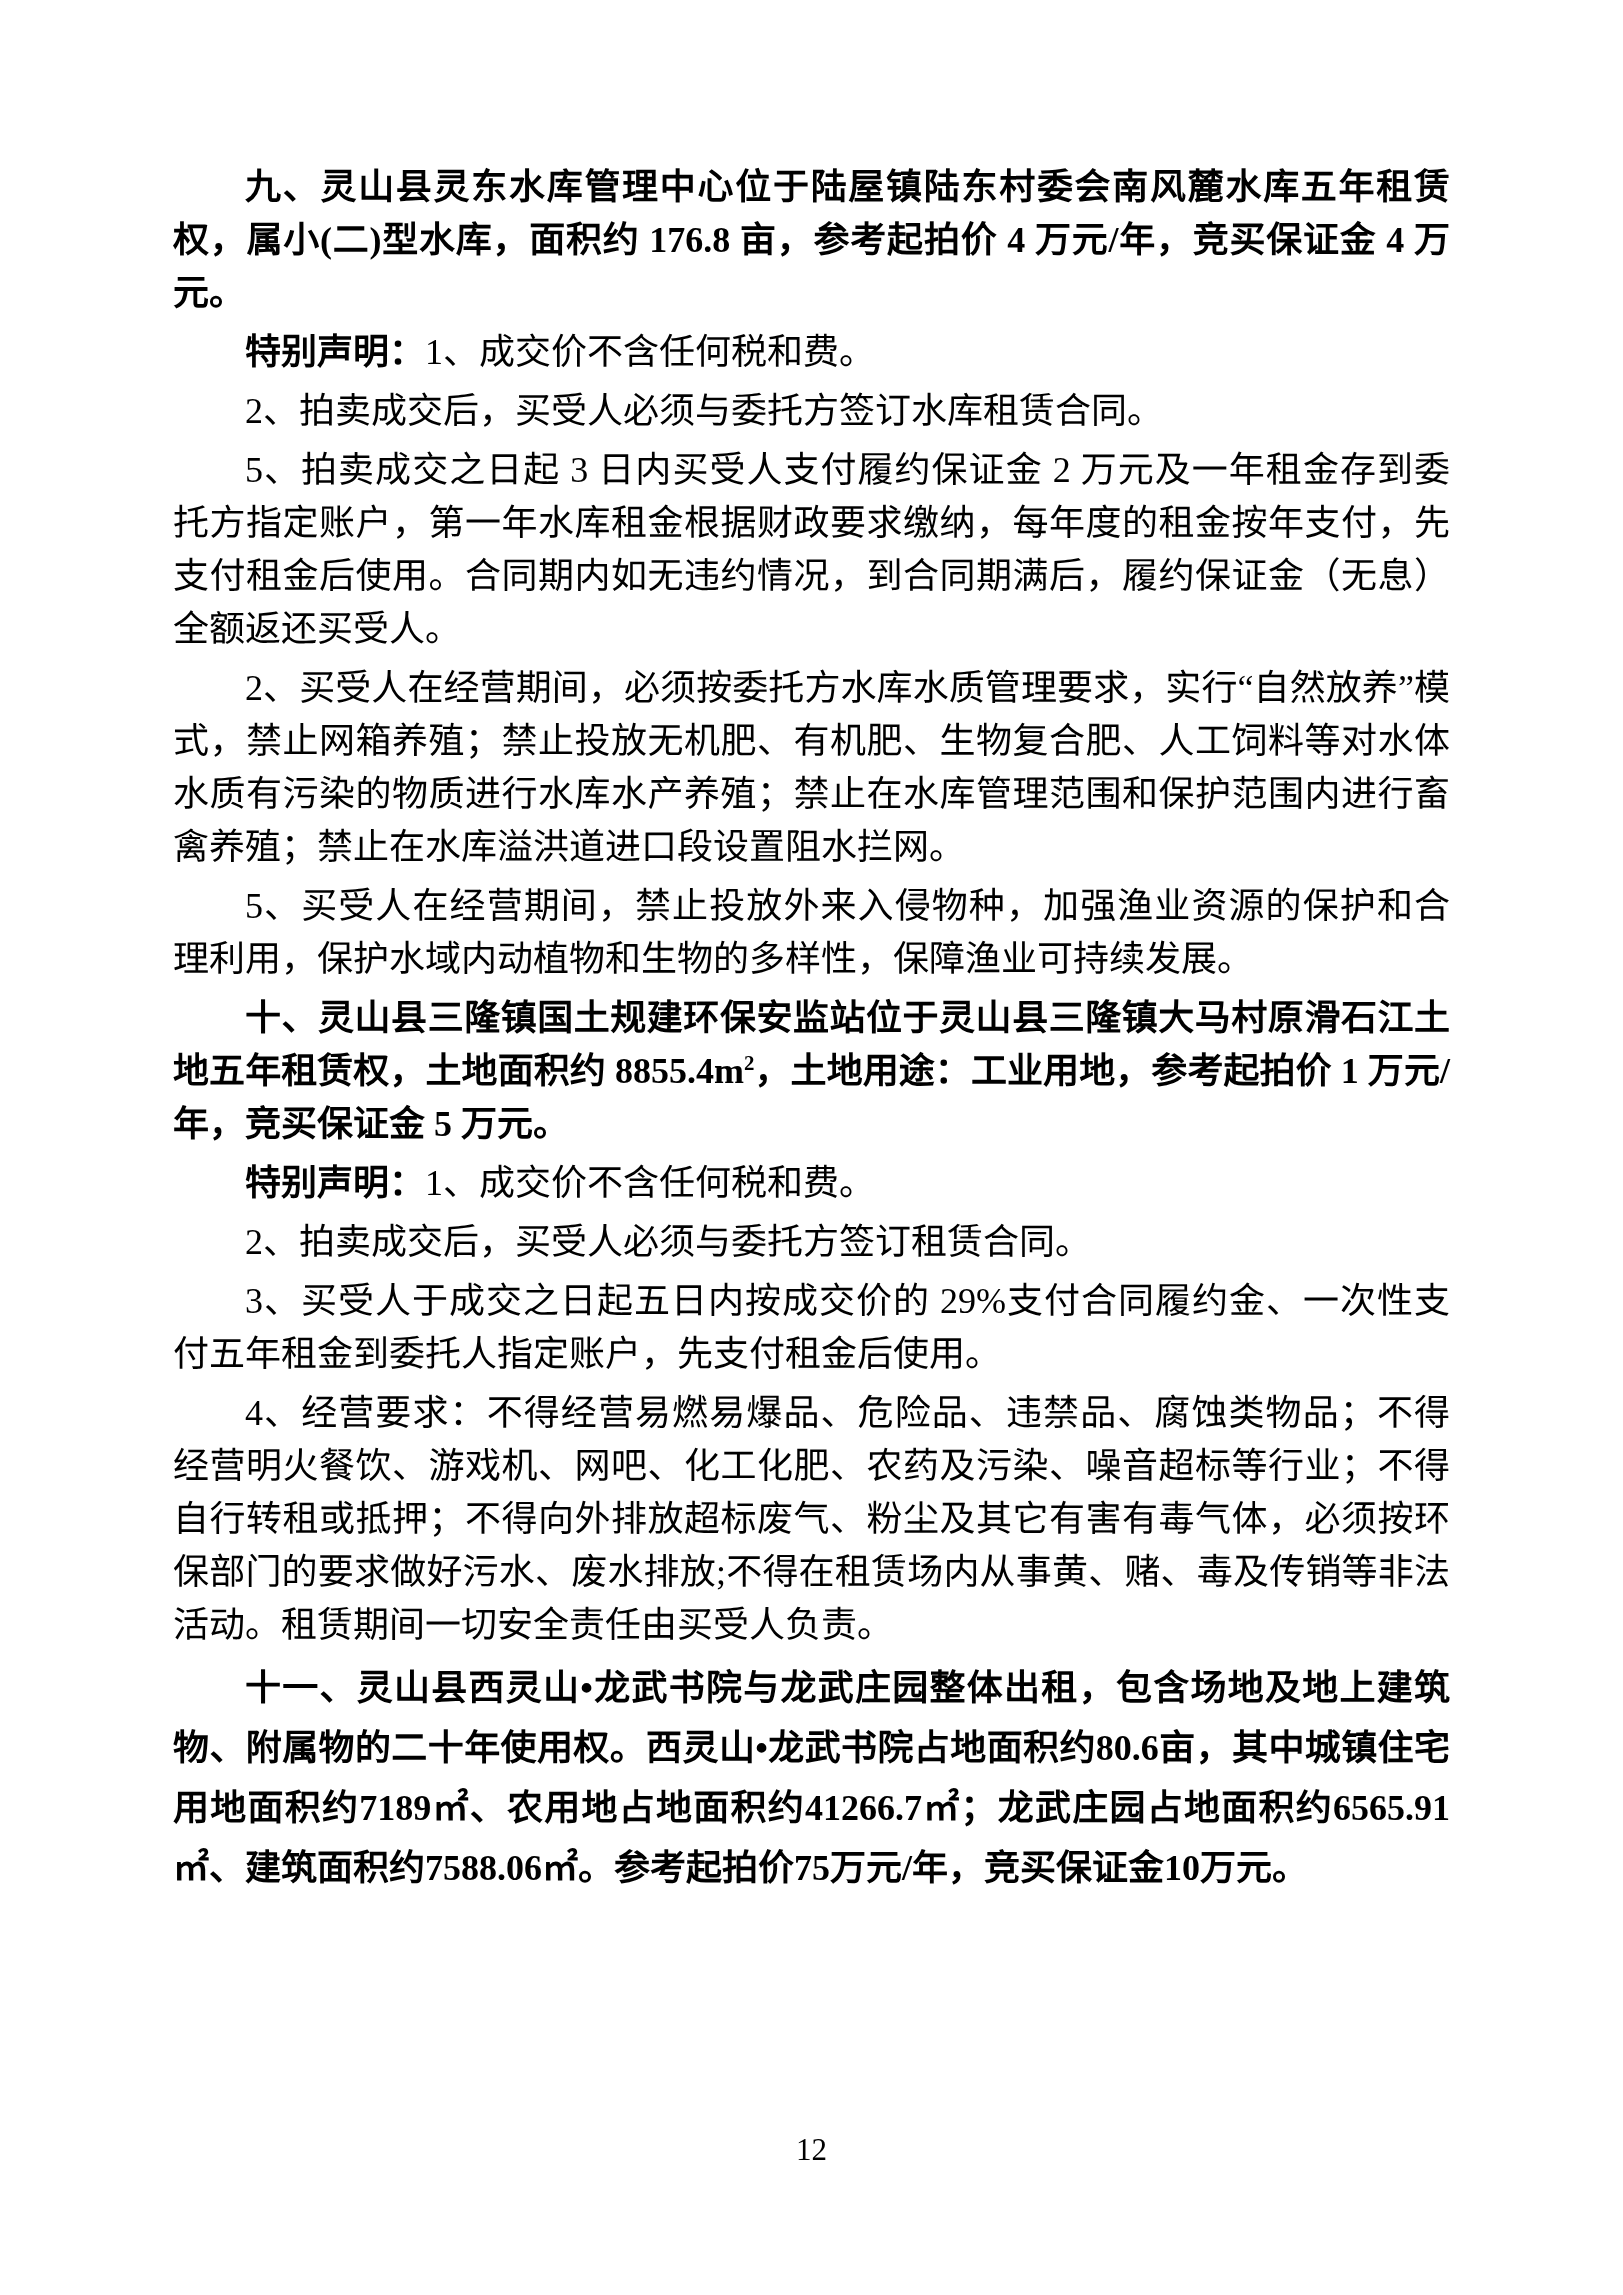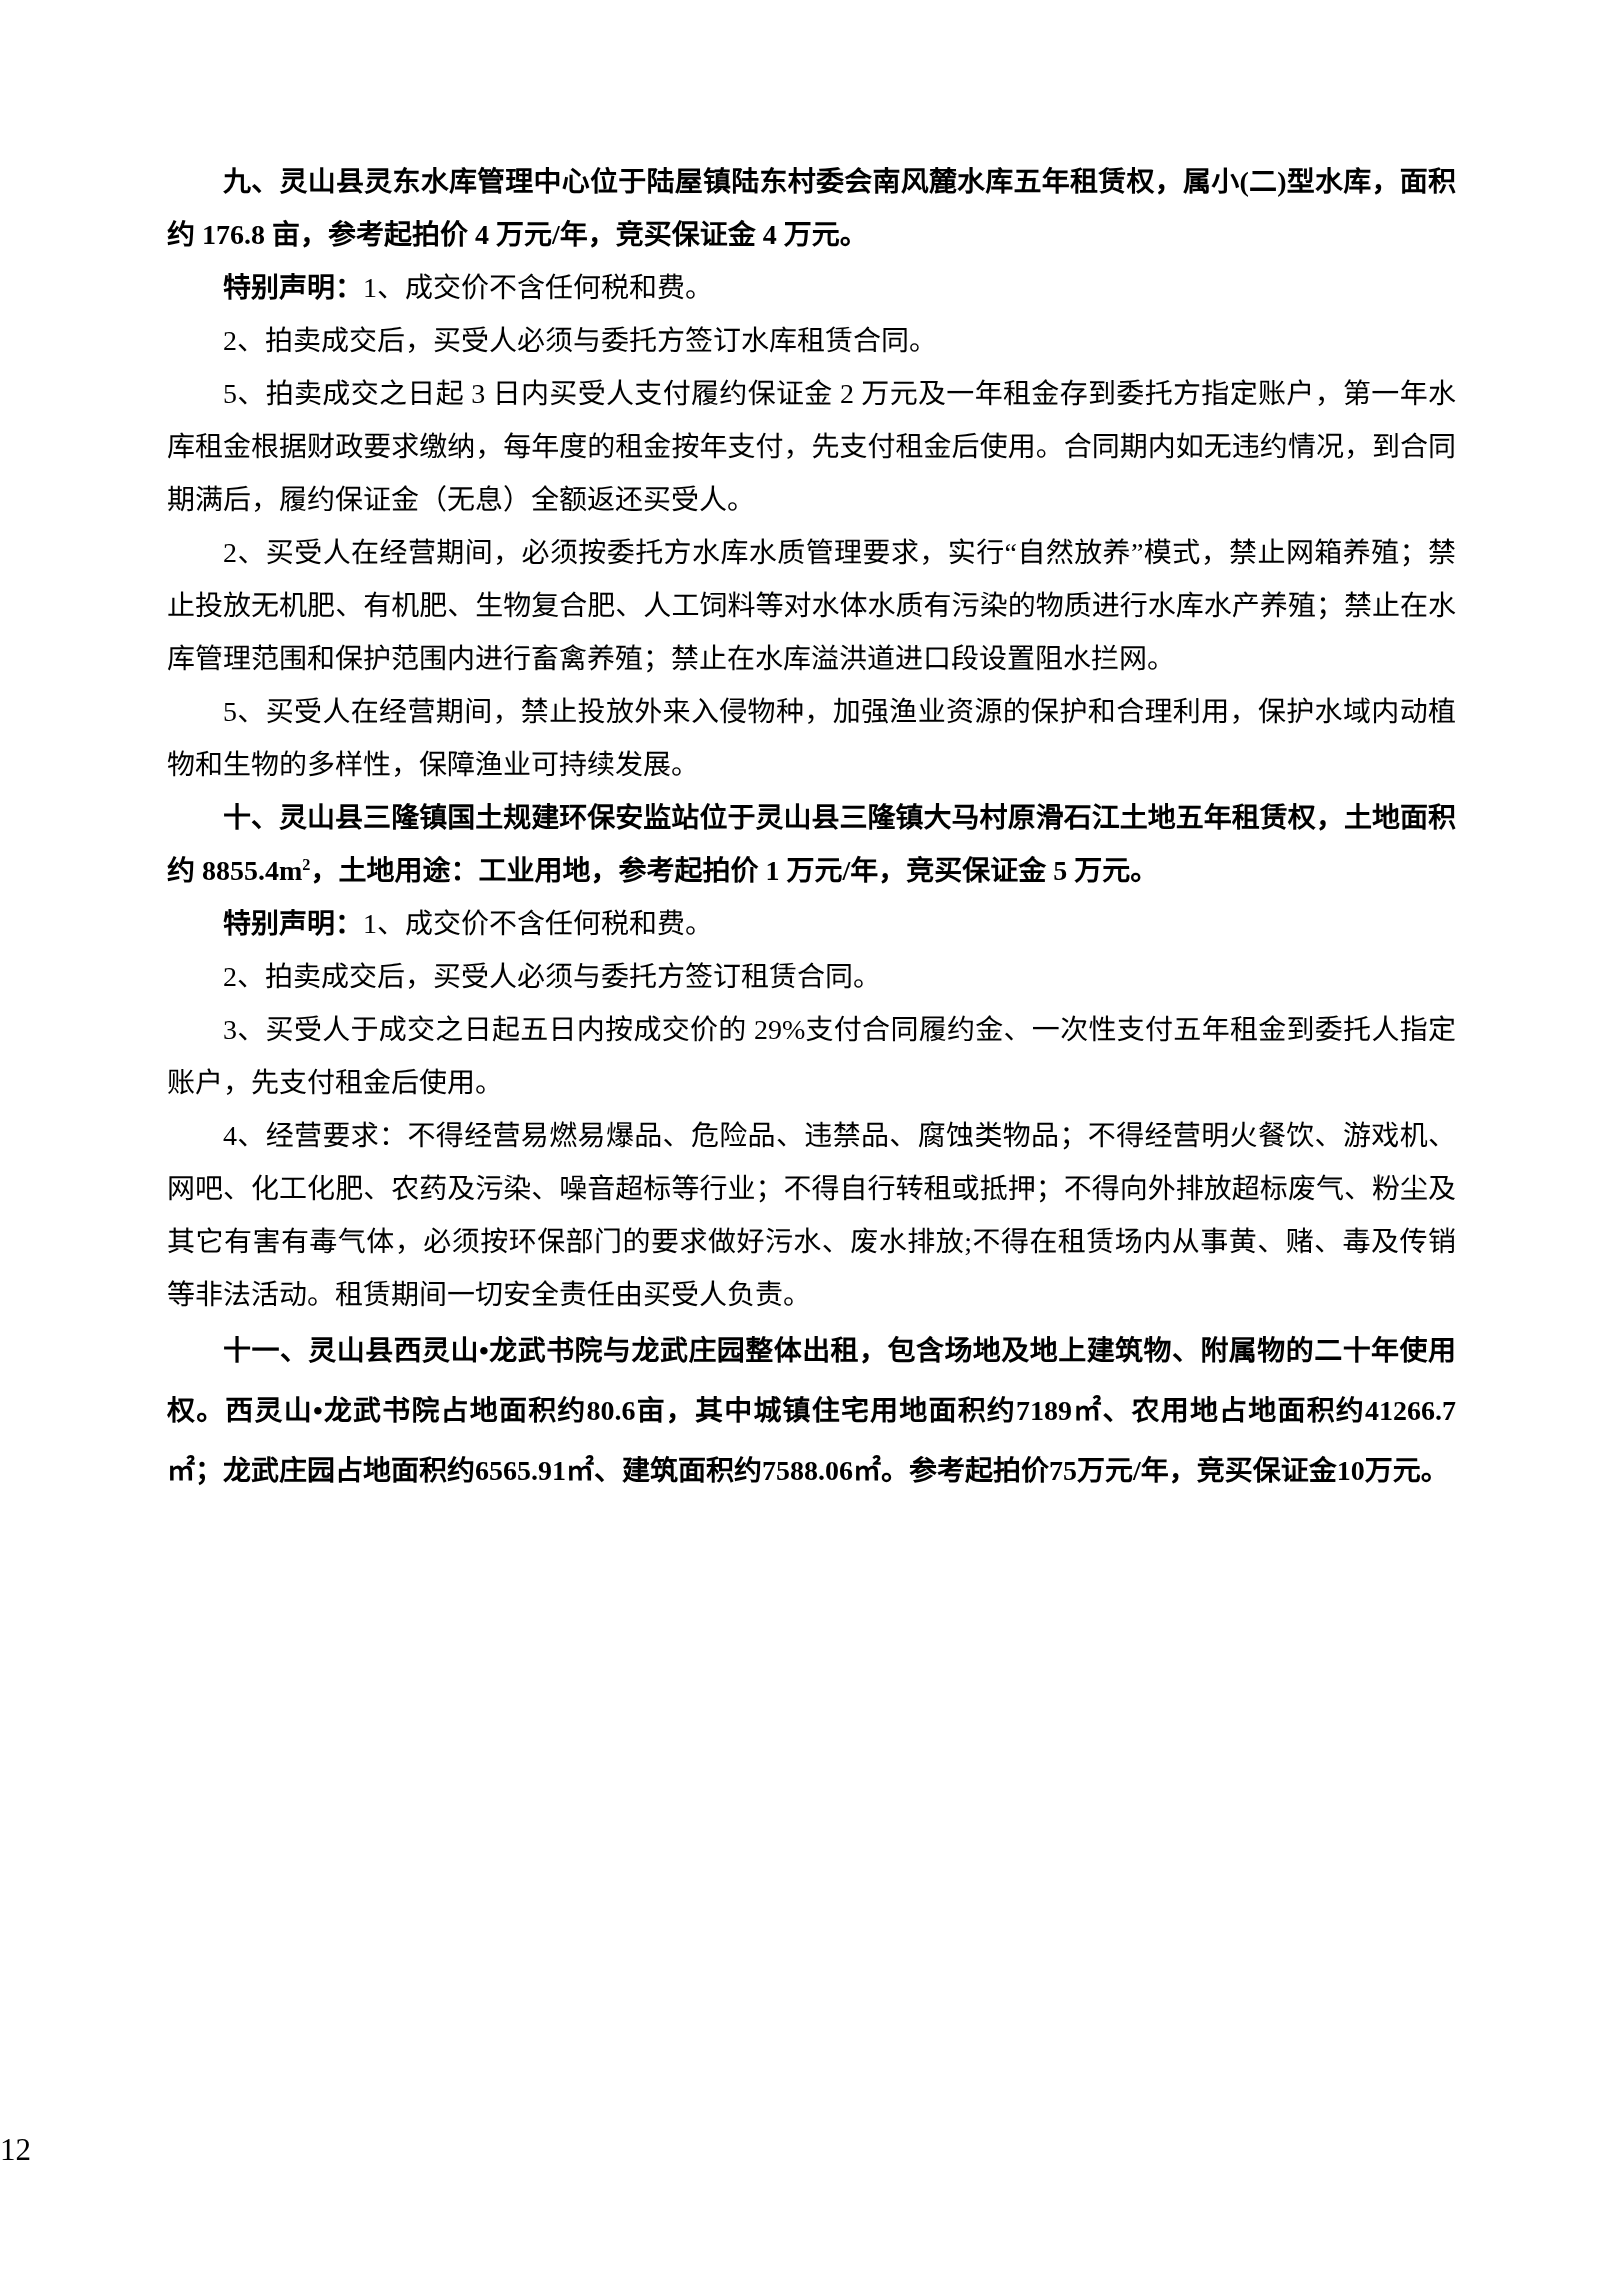--- a/index.html
+++ b/index.html
@@ -17,23 +17,23 @@
     font-family: "Liberation Serif", "DejaVu Serif", serif;
     overflow: hidden;
   }
   .content {
     position: absolute;
     left: 167px;
     top: 155px;
     width: 1289px;
   }
   .para {
-    margin: 0;
+    margin: 6px;
     padding: 0;
-    font-size: 28px;
+    font-size: 36px;
     line-height: 53px;
     font-weight: normal;
     text-align: justify;
     text-justify: inter-character;
     text-indent: 2em;
     word-break: break-all;
   }
   .bold {
     font-weight: 700;
   }
@@ -44,21 +44,21 @@
   sup.sq {
     font-size: 0.58em;
     line-height: 0;
     vertical-align: super;
   }
   .page-number {
     position: absolute;
     top: 2131px;
     left: 0;
     width: 100%;
-    text-align: left;
+    text-align: center;
     font-size: 31px;
     line-height: 1.2;
   }
 </style>
 </head>
 <body>
 
 <div class="page">
   <div class="content">
 

